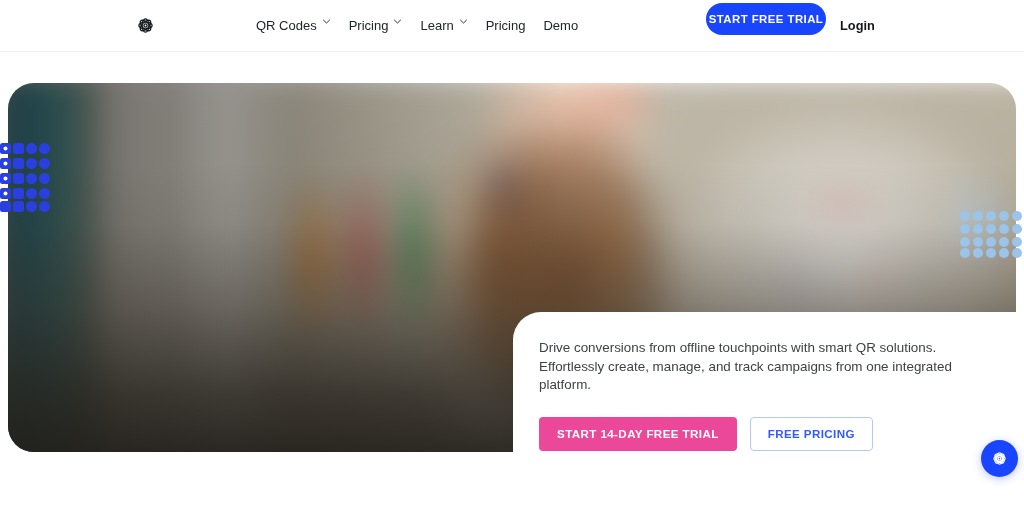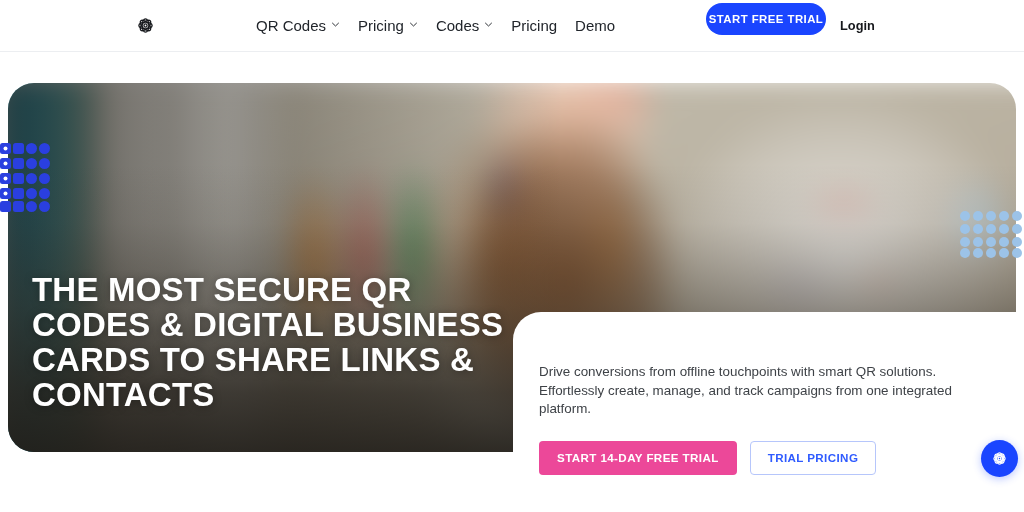--- a/index.html
+++ b/index.html
@@ -40,23 +40,22 @@
 
   .nav {
     position: absolute;
     left: 256px;
     display: flex;
     align-items: center;
     gap: 0px;
   }
   .nav-item {
     display: flex;
-    align-items: center;
     gap: 5px;
-    font-size: 15px;
+    font-size: 13px;
     color: #21252b;
     padding: 6px 9px;
     cursor: pointer;
     white-space: nowrap;
   }
   .nav-item:first-child { padding-left: 0; }
   .caret {
     display: inline-block;
     width: 9px; height: 9px;
     position: relative;
@@ -197,21 +196,20 @@
     background: #ffffff;
     border-radius: 28px 0 0 0;
     z-index: 10;
     padding: 27px 0 0 26px;
   }
   .promo-text {
     width: 463px;
     font-size: 13.4px;
     line-height: 18.5px;
     color: #3e4247;
-    margin-top: 24px;
   }
   .promo-actions {
     display: flex;
     align-items: center;
     gap: 13px;
     margin-top: 22px;
   }
   .btn-primary {
     height: 34px;
     padding: 0 18px;
@@ -291,21 +289,21 @@
     <div class="nav-item">
       <span>Pricing</span>
       <span class="caret">
         <svg viewBox="0 0 12 12" width="9" height="9">
             <path d="M2 4.2 L6 8 L10 4.2" fill="none" stroke="#21252b" stroke-width="1.25" stroke-linecap="round" stroke-linejoin="round"></path>
           </svg>
       </span>
     </div>
 
     <div class="nav-item">
-      <span>Codes</span>
+      <span>Learn</span>
       <span class="caret">
         <svg viewBox="0 0 12 12" width="9" height="9">
             <path d="M2 4.2 L6 8 L10 4.2" fill="none" stroke="#21252b" stroke-width="1.25" stroke-linecap="round" stroke-linejoin="round"></path>
           </svg>
       </span>
     </div>
 
     <div class="nav-item">
       <span>Pricing</span>
     </div>
@@ -380,27 +378,26 @@
         <rect x="52" y="26" width="10" height="10" rx="5"></rect>
         <rect x="0" y="37" width="10" height="10" rx="5"></rect>
           <rect x="13" y="37" width="10" height="10" rx="5"></rect>
         <rect x="26" y="37" width="10" height="10" rx="5"></rect>
           <rect x="39" y="37" width="10" height="10" rx="5"></rect>
         <rect x="52" y="37" width="10" height="10" rx="5"></rect>
       </g>
     </svg>
   </div>
 
-  <h1 class="headline">THE MOST SECURE QR CODES &amp; DIGITAL BUSINESS CARDS TO SHARE LINKS &amp; CONTACTS</h1>
 
   <div class="promo-card">
     <p class="promo-text">Drive conversions from offline touchpoints with smart QR solutions. Effortlessly create, manage, and track campaigns from one integrated platform.</p>
     <div class="promo-actions">
       <button class="btn-primary">START 14-DAY FREE TRIAL</button>
-      <button class="btn-outline">TRIAL PRICING</button>
+      <button class="btn-outline">FREE PRICING</button>
     </div>
   </div>
 
 </div>
 
 <button class="fab">
   <span>
     <svg viewBox="0 0 40 40" width="21" height="21" aria-hidden="true">
       <g fill="none" stroke="#ffffff" stroke-width="2.4">
         <ellipse cx="20" cy="20" rx="5.4" ry="10.6"></ellipse>

